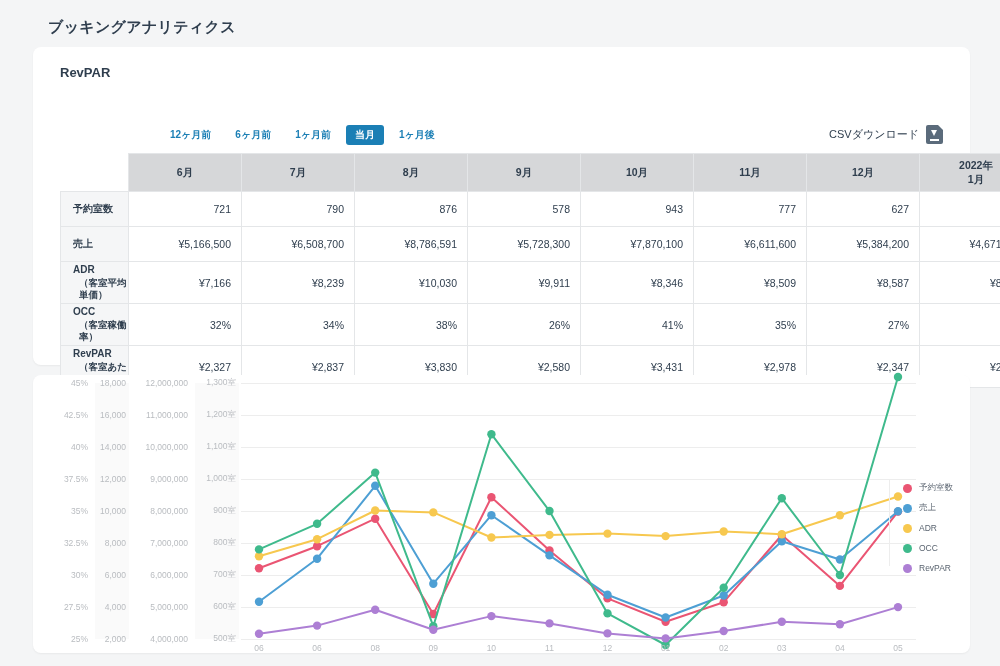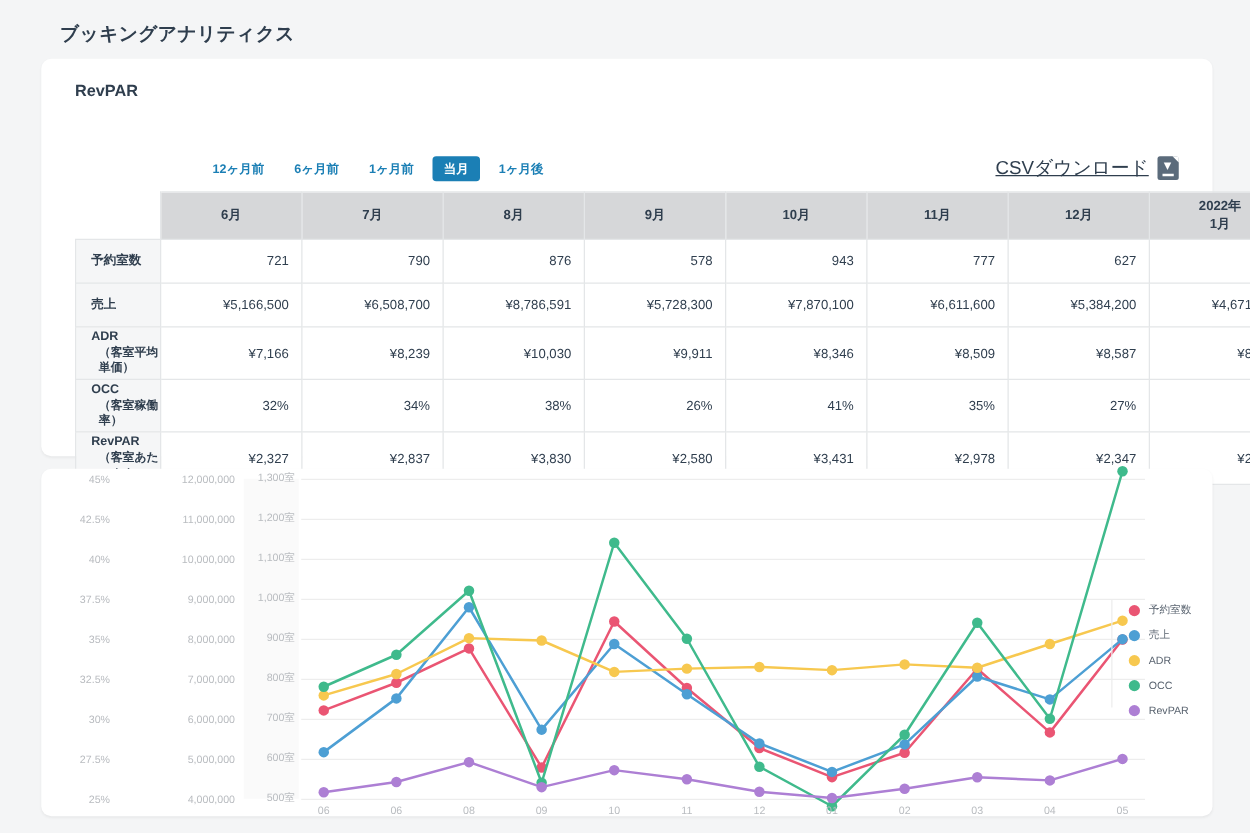--- a/index.html
+++ b/index.html
@@ -52,21 +52,21 @@
     margin-right: 6px;
   }
   .tab.active { background: #1b7fb5; color: #ffffff; }
 
   .csv-btn {
     position: absolute;
     right: 27px; top: 78px;
     display: flex; align-items: center; gap: 7px;
     cursor: pointer;
   }
-  .csv-label { font-size: 15px; color: #2f3e4e; text-decoration: underline; }
+  .csv-label { font-size: 11px; color: #2f3e4e; }
   .csv-icon {
     width: 17px; height: 19px;
     background: #5b6b7b;
     border-radius: 2px;
     position: relative;
     display: inline-block;
   }
   .csv-icon::before {
     content: "";
     position: absolute; top: 0; right: 0;
@@ -300,20 +300,31 @@
           <div class="y-col c1">
             <div class="y-tick" style="top: 0px;">45%</div>
             <div class="y-tick" style="top: 32px;">42.5%</div>
             <div class="y-tick" style="top: 64px; text-align: right;">40%</div>
             <div class="y-tick" style="top: 96px;">37.5%</div>
             <div class="y-tick" style="top: 128px;">35%</div>
             <div class="y-tick" style="top: 160px;">32.5%</div>
             <div class="y-tick" style="top: 192px;">30%</div>
             <div class="y-tick" style="top: 224px;">27.5%</div>
             <div class="y-tick" style="top: 256px;">25%</div>
+          </div>
+          <div class="y-col c2 shaded">
+            <div class="y-tick" style="top: 0px;">18,000</div>
+            <div class="y-tick" style="top: 32px;">16,000</div>
+            <div class="y-tick" style="top: 64px;">14,000</div>
+            <div class="y-tick" style="top: 96px;">12,000</div>
+            <div class="y-tick" style="top: 128px;">10,000</div>
+            <div class="y-tick" style="top: 160px;">8,000</div>
+            <div class="y-tick" style="top: 192px;">6,000</div>
+            <div class="y-tick" style="top: 224px;">4,000</div>
+            <div class="y-tick" style="top: 256px;">2,000</div>
           </div>
           <div class="y-col c3">
             <div class="y-tick" style="top: 0px;">12,000,000</div>
             <div class="y-tick" style="top: 32px;">11,000,000</div>
             <div class="y-tick" style="top: 64px;">10,000,000</div>
             <div class="y-tick" style="top: 96px;">9,000,000</div>
             <div class="y-tick" style="top: 128px;">8,000,000</div>
             <div class="y-tick" style="top: 160px;">7,000,000</div>
             <div class="y-tick" style="top: 192px;">6,000,000</div>
             <div class="y-tick" style="top: 224px;">5,000,000</div>

